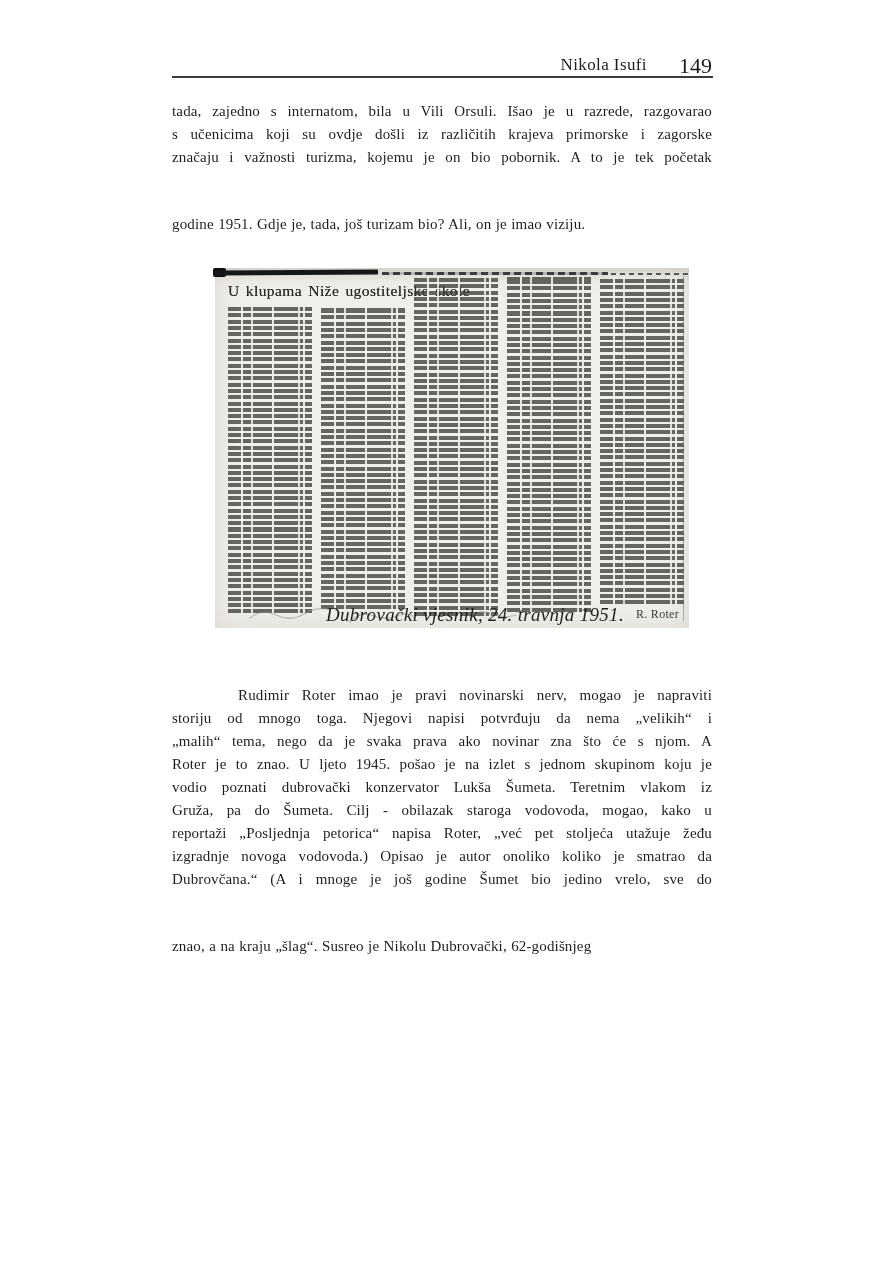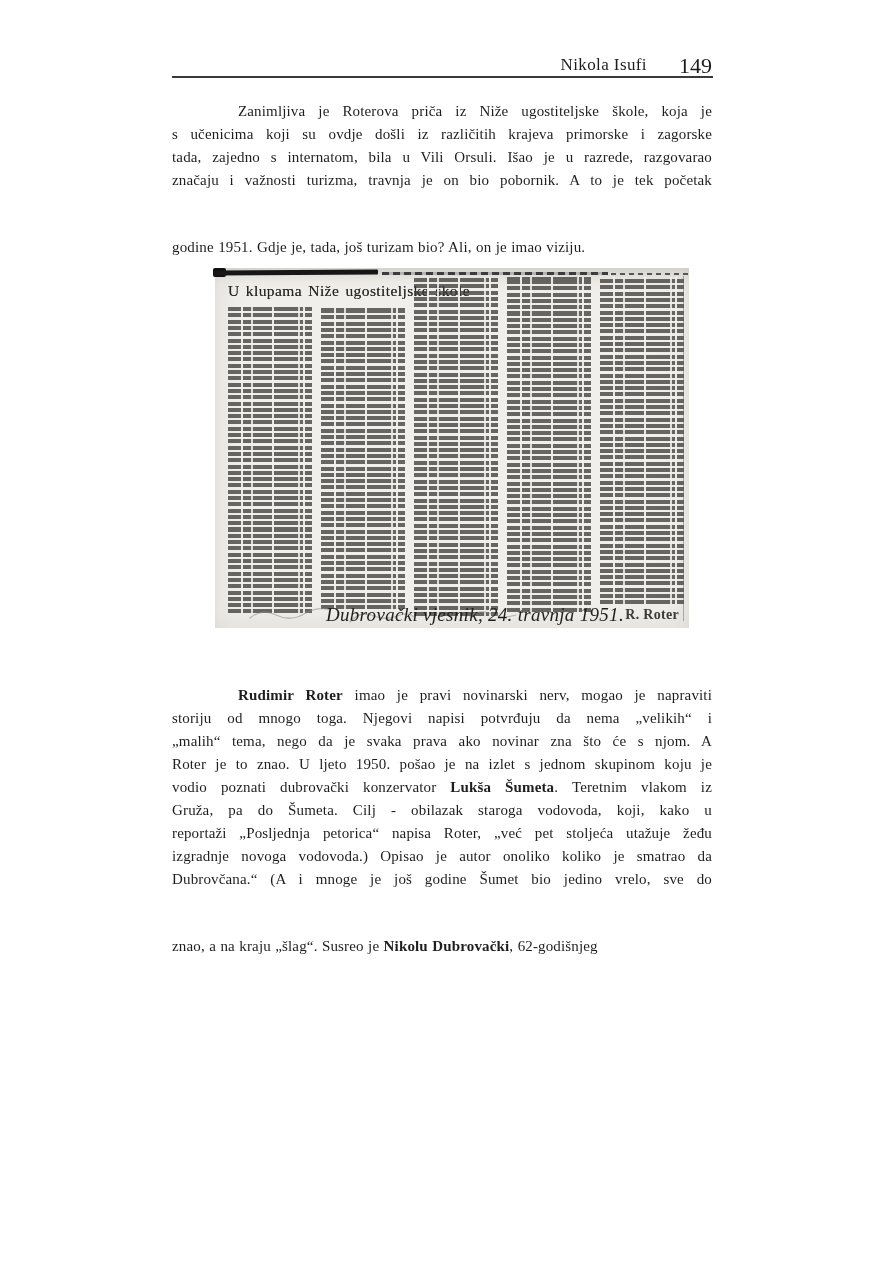--- a/index.html
+++ b/index.html
@@ -36,21 +36,21 @@
   .p2{top:684px;}
   .tline{
     text-align:justify;
     text-align-last:justify;
     -moz-text-align-last:justify;
     overflow:hidden;height:23px;
     word-spacing:.5px;letter-spacing:.15px;
   }
   .tline.first{text-indent:66px;}
   .tline.last{text-align-last:left;margin-top:44px;}
-  .bold{font-weight:bold;}
+  .bold{font-weight:normal;}
 
   
   .clipping{
     position:absolute;left:215px;top:268px;width:474px;height:360px;
     margin:0;
     background:#f1efeb;
     box-shadow:inset 0 0 28px rgba(110,105,95,.16), inset 0 14px 14px -10px rgba(90,88,80,.18);
   }
   .torn-seg1{
     position:absolute;left:-1px;top:2px;width:164px;height:5px;
@@ -86,21 +86,21 @@
   .c2{left:106px;top:39px;height:303px;background-position-y:5px,9px,2px;}
   .c3{left:199px;top:9px; height:339px;background-position-y:9px,3px,1px;}
   .c4{left:292px;top:9px; height:337px;background-position-y:3px,14px,3px;}
   .c5{left:385px;top:9px; height:328px;background-position-y:7px,6px,2px;}
   .col-rule{
     position:absolute;left:468px;top:8px;width:1px;height:345px;
     background:rgba(90,90,88,.45);
   }
   .signature{
     position:absolute;right:10px;top:339px;
-    font-size:14px;font-weight:bold;color:#3c3b38;letter-spacing:.3px;
+    font-size:12px;font-weight:normal;color:#3c3b38;letter-spacing:.3px;
   }
   .handwriting{position:absolute;left:20px;top:328px;}
 
   
   .caption{
     position:absolute;left:172px;top:604px;width:540px;
     text-align:center;text-indent:66px;
     font-style:italic;font-size:19px;color:#1f1f1f;
     letter-spacing:.3px;
   }
@@ -110,24 +110,23 @@
 
 <div class="page">
 
   <div class="header">
     <span class="author">Nikola Isufi</span>
     <span class="pagenum">149</span>
   </div>
   <div class="rule"></div>
 
   <div class="para p1">
-      <div class="tline first"><span>Zanimljiva je Roterova priča iz Niže ugostiteljske škole, koja je</span></div>
+      <div class="tline"><span>tada, zajedno s internatom, bila u Vili Orsuli. Išao je u razrede, razgovarao</span></div>
       <div class="tline"><span>s učenicima koji su ovdje došli iz različitih krajeva primorske i zagorske</span></div>
-      <div class="tline"><span>tada, zajedno s internatom, bila u Vili Orsuli. Išao je u razrede, razgovarao</span></div>
-      <div class="tline"><span>značaju i važnosti turizma, travnja je on bio pobornik. A to je tek početak</span></div>
+      <div class="tline"><span>značaju i važnosti turizma, kojemu je on bio pobornik. A to je tek početak</span></div>
       <div class="tline last"><span>godine 1951. Gdje je, tada, još turizam bio? Ali, on je imao viziju.</span></div>
     </div>
 
   <figure class="clipping">
     <div class="torn-nub"></div>
     <div class="torn-seg1"></div>
     <div class="torn-seg2"></div>
     <div class="torn-seg3"></div>
 
     <div class="headline">U klupama Niže ugostiteljske škole</div>
@@ -150,22 +149,22 @@
       </g>
     </svg>
   </figure>
 
   <div class="caption">Dubrovački vjesnik, 24. travnja 1951.</div>
 
   <div class="para p2">
       <div class="tline first"><span class="bold">Rudimir Roter</span><span> imao je pravi novinarski nerv, mogao je napraviti</span></div>
       <div class="tline"><span>storiju od mnogo toga. Njegovi napisi potvrđuju da nema „velikih“ i</span></div>
       <div class="tline"><span>„malih“ tema, nego da je svaka prava ako novinar zna što će s njom. A</span></div>
-      <div class="tline"><span>Roter je to znao. U ljeto 1950. pošao je na izlet s jednom skupinom koju je</span></div>
+      <div class="tline"><span>Roter je to znao. U ljeto 1945. pošao je na izlet s jednom skupinom koju je</span></div>
       <div class="tline"><span>vodio poznati dubrovački konzervator </span><span class="bold">Lukša Šumeta</span><span>. Teretnim vlakom iz</span></div>
-      <div class="tline"><span>Gruža, pa do Šumeta. Cilj - obilazak staroga vodovoda, koji, kako u</span></div>
+      <div class="tline"><span>Gruža, pa do Šumeta. Cilj - obilazak staroga vodovoda, mogao, kako u</span></div>
       <div class="tline"><span>reportaži „Posljednja petorica“ napisa Roter, „već pet stoljeća utažuje žeđu</span></div>
       <div class="tline"><span>izgradnje novoga vodovoda.) Opisao je autor onoliko koliko je smatrao da</span></div>
       <div class="tline"><span>Dubrovčana.“ (A i mnoge je još godine Šumet bio jedino vrelo, sve do</span></div>
       <div class="tline last"><span>znao, a na kraju „šlag“. Susreo je </span><span class="bold">Nikolu Dubrovački</span><span>, 62-godišnjeg</span></div>
     </div>
 
 </div>
 
 </body></html>

